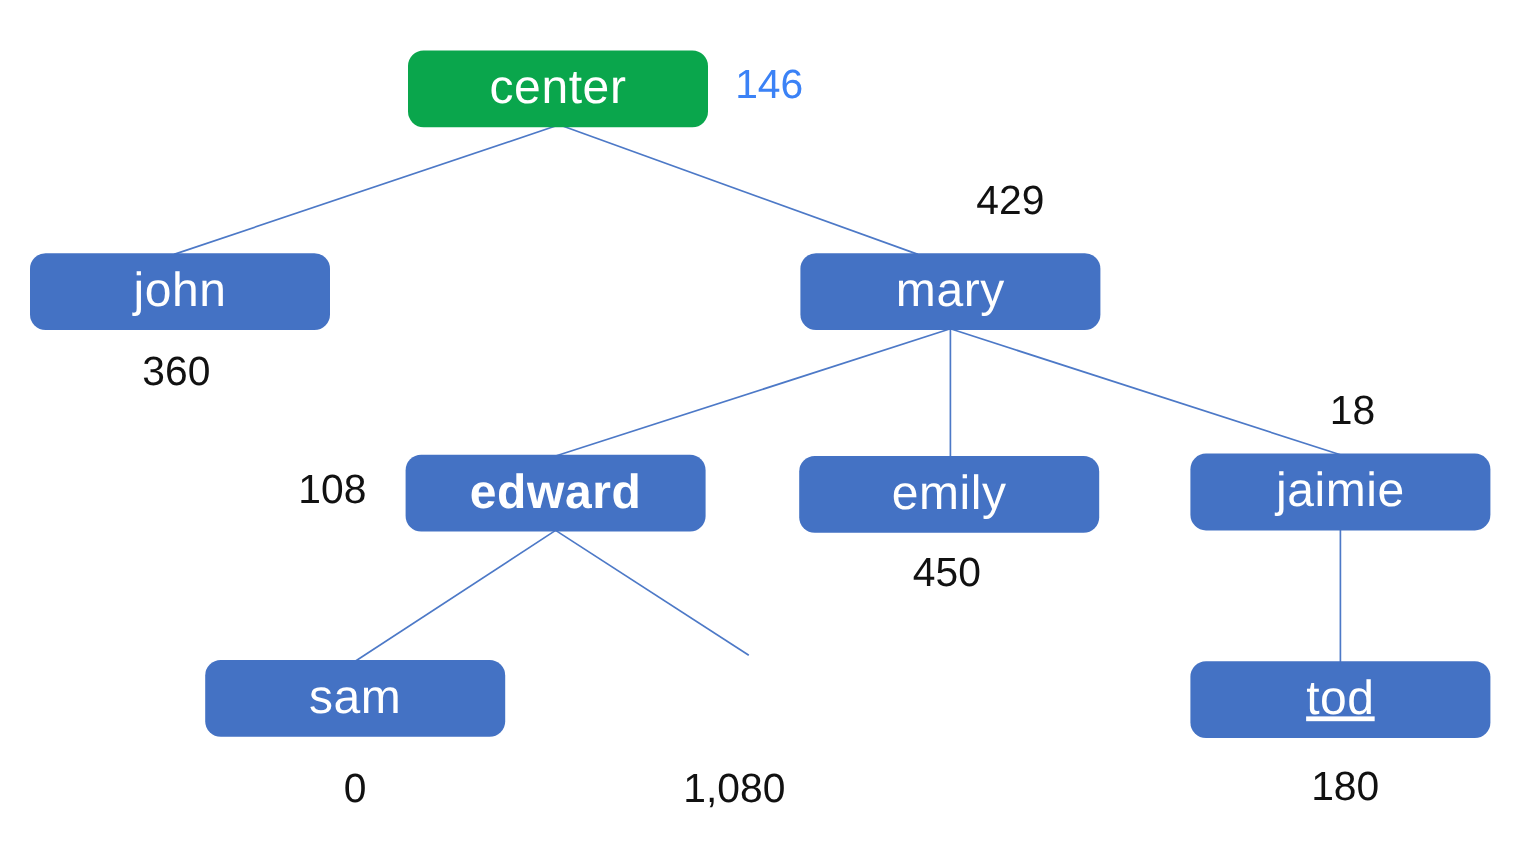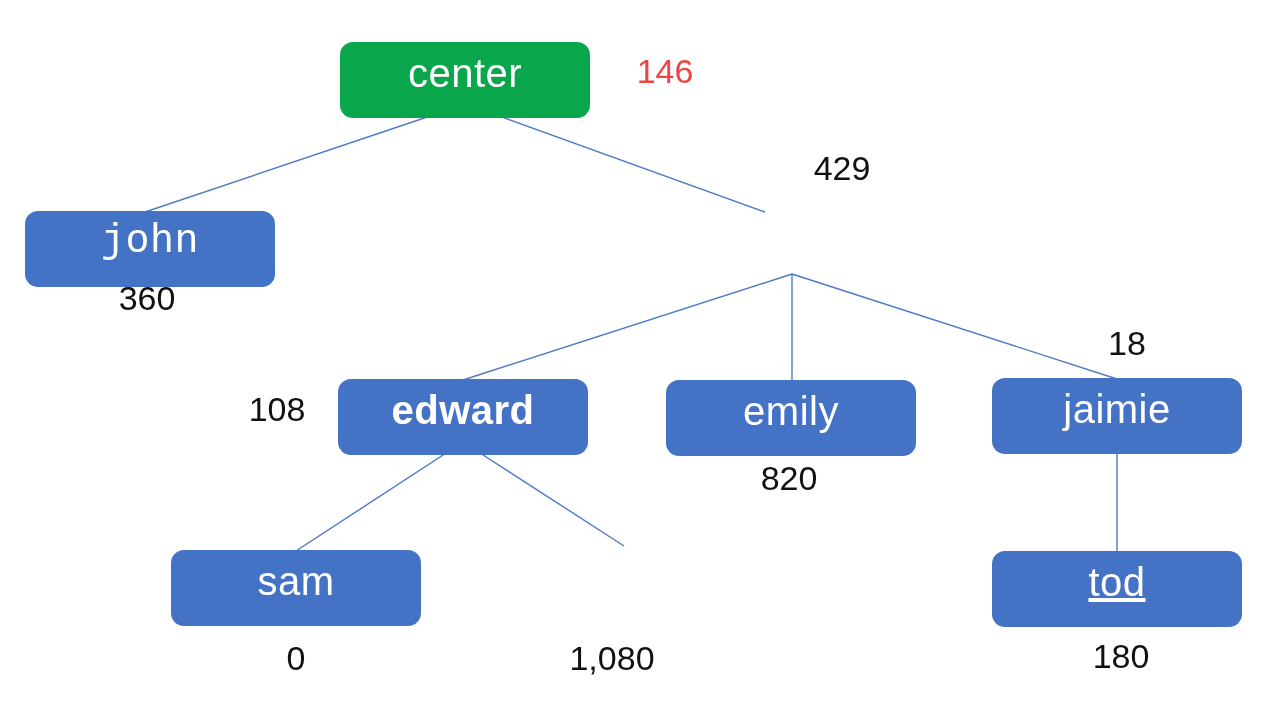--- a/index.html
+++ b/index.html
@@ -23,53 +23,53 @@
     height: 708px;
   }
   #edges-svg line {
     stroke: #4d79c7;
     stroke-width: 1.4;
     fill: none;
   }
   .node {
     position: absolute;
     width: 250px;
-    height: 76px;
+    height: 64px;
     border-radius: 13px;
     background: #4472c4;
     color: #ffffff;
     font-size: 40px;
     line-height: 62px;
     text-align: center;
     letter-spacing: 0.5px;
   }
   .node.green { background: #0aa64c; }
   .value {
     position: absolute;
     transform: translate(-50%, -50%);
     font-size: 34px;
     color: #111111;
     white-space: nowrap;
   }
-  .value.red { color: #ef4444; margin-left: 24px; }
+  .value.red { color: #3b82f6; }
 
   
   .n-center { left: 340px; top:  42px; }
-  .n-john   { left:  25px; top: 211px; font-family: Liberation Mono, monospace; }
+  .n-john   { left:  25px; top: 211px; }
   .n-mary   { left: 667px; top: 211px; }
   .n-edward { left: 338px; top: 379px; font-weight: bold; }
   .n-emily  { left: 666px; top: 380px; }
   .n-jaimie { left: 992px; top: 378px; }
   .n-sam    { left: 171px; top: 550px; }
   .n-young  { left: 500px; top: 545px; }
   .n-tod    { left: 992px; top: 551px; text-decoration: underline; }
 
   
   .v-center { left:  641px; top:  71px; }
-  .v-john   { left:  147px; top: 298px; }
+  .v-john   { left:  147px; top: 310px; }
   .v-mary   { left:  842px; top: 168px; }
   .v-edward { left:  277px; top: 409px; }
   .v-emily  { left:  789px; top: 478px; }
   .v-jaimie { left: 1127px; top: 343px; }
   .v-sam    { left:  296px; top: 658px; }
   .v-young  { left:  612px; top: 658px; }
   .v-tod    { left: 1121px; top: 656px; }
 </style>
 </head>
 <body>
@@ -82,29 +82,30 @@
     <line x1="792" y1="274" x2="463" y2="380"></line>
     <line x1="792" y1="274" x2="792" y2="381"></line>
     <line x1="792" y1="274" x2="1117" y2="379"></line>
     <line x1="463" y1="442" x2="296" y2="551"></line>
     <line x1="463" y1="442" x2="624" y2="546"></line>
     <line x1="1117" y1="441" x2="1117" y2="552"></line>
   </svg>
 
   <div class="node green n-center">center</div>
   <div class="node n-john">john</div>
+  <div class="node n-mary">mary</div>
   <div class="node n-edward">edward</div>
   <div class="node n-emily">emily</div>
   <div class="node n-sam">sam</div>
   <div class="node n-jaimie">jaimie</div>
   <div class="node n-tod">tod</div>
 
   <div class="value red v-center">146</div>
   <div class="value v-john">360</div>
   <div class="value v-mary">429</div>
   <div class="value v-edward">108</div>
-  <div class="value v-emily">820</div>
+  <div class="value v-emily">450</div>
   <div class="value v-jaimie">18</div>
   <div class="value v-sam">0</div>
   <div class="value v-young">1,080</div>
   <div class="value v-tod">180</div>
 
 </div>
 
 </body></html>

